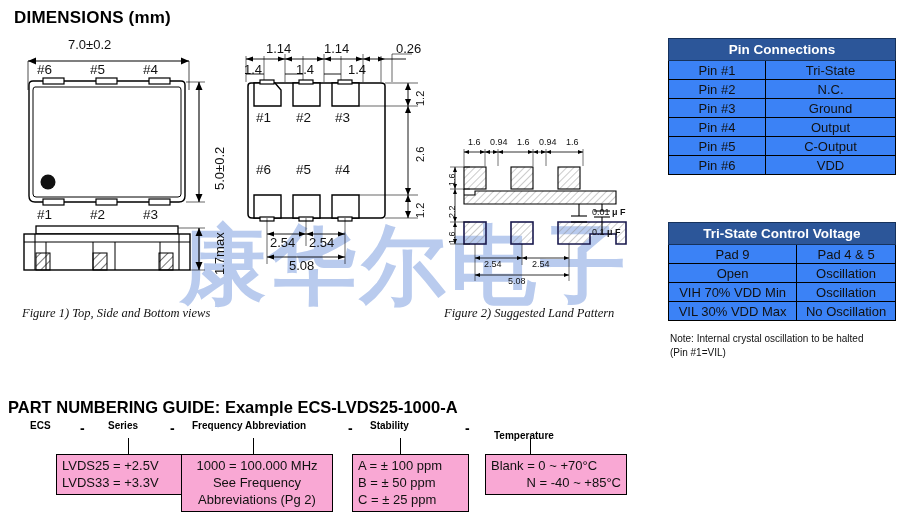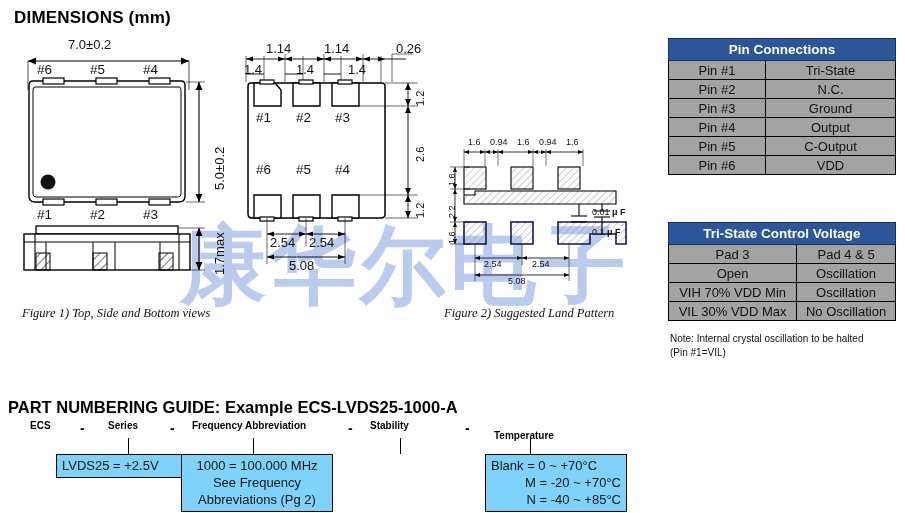--- a/index.html
+++ b/index.html
@@ -55,21 +55,21 @@
   .dimtxt.xs { font-size: 9px; }
   .vert { transform: rotate(-90deg); transform-origin: left top; }
   .pinlbl {
     font-size: 13.5px; white-space: nowrap; color: #111;
   }
   svg { display: block; overflow: visible; }
   
   .dtable {
     border-collapse: collapse;
     font-size: 13px;
-    background: #a3a3a3;
+    background: #3b82f6;
   }
   .dtable th {
     background: #2c5699;
     color: #ffffff;
     font-weight: bold;
     font-size: 13.5px;
     padding: 3px 4px;
     border: 1px solid #16325c;
     text-align: center;
   }
@@ -89,21 +89,21 @@
     color: #111; white-space: nowrap;
   }
   
   .pn-field {
     font-size: 10px; font-weight: bold;
     white-space: nowrap; color: #000;
   }
   .pn-dash { font-size: 14px; font-weight: bold; color: #000; }
   .pn-box {
     border: 1.4px solid #000;
-    background: #7dd3fc;
+    background: #f9a8d4;
     font-size: 13px;
     line-height: 1.32;
     padding: 2px 5px 3px 5px;
     white-space: nowrap;
     color: #111;
   }
   .pn-box .r { text-align: right; }
   .pn-box .c { text-align: center; }
   .leader { background: #000; width: 1.4px; position: absolute; }
 </style>
@@ -454,21 +454,21 @@
 </table>
 
 <table class="abs dtable" id="tri-table">
   <thead>
     <tr>
         <th colspan="2">Tri-State Control Voltage</th>
       </tr>
   </thead>
   <tbody>
     <tr>
-      <td>Pad 3</td>
+      <td>Pad 9</td>
       <td>Pad 4 &amp; 5</td>
     </tr>
     <tr>
       <td>Open</td>
       <td>Oscillation</td>
     </tr>
     <tr>
       <td>VIH 70% VDD Min</td>
       <td>Oscillation</td>
     </tr>
@@ -498,27 +498,32 @@
   <div class="abs pn-dash" style="left:465px;top:2px;">-</div>
   <div class="abs pn-field" style="left:494px;top:12px;">Temperature</div>
 
   <div class="leader" style="left:128px;top:20px;height:16px;"></div>
   <div class="leader" style="left:253px;top:20px;height:16px;"></div>
   <div class="leader" style="left:400px;top:20px;height:16px;"></div>
   <div class="leader" style="left:530px;top:20px;height:16px;"></div>
 
   <div class="abs pn-box" style="left:56px;top:36px;width:116px;">
     <div>LVDS25 = +2.5V</div>
+    <div>LVDS33 = +3.3V</div>
   </div>
 
   <div class="abs pn-box" style="left:181px;top:36px;width:140px;">
     <div class="c">1000 = 100.000 MHz</div>
     <div class="c">See Frequency</div>
     <div class="c">Abbreviations (Pg 2)</div>
   </div>
 
+  <div class="abs pn-box" style="left:352px;top:36px;width:105px;">
+    <div>A = ± 100 ppm</div>
+    <div>B = ± 50 ppm</div>
+    <div>C = ± 25 ppm</div>
+  </div>
 
   <div class="abs pn-box" style="left:485px;top:36px;width:130px;">
     <div>Blank =    0 ~ +70°C</div>
-    <div class="r">M = -20 ~ +70°C</div>
     <div class="r">N = -40 ~ +85°C</div>
   </div>
 </div>
 
 </body></html>

